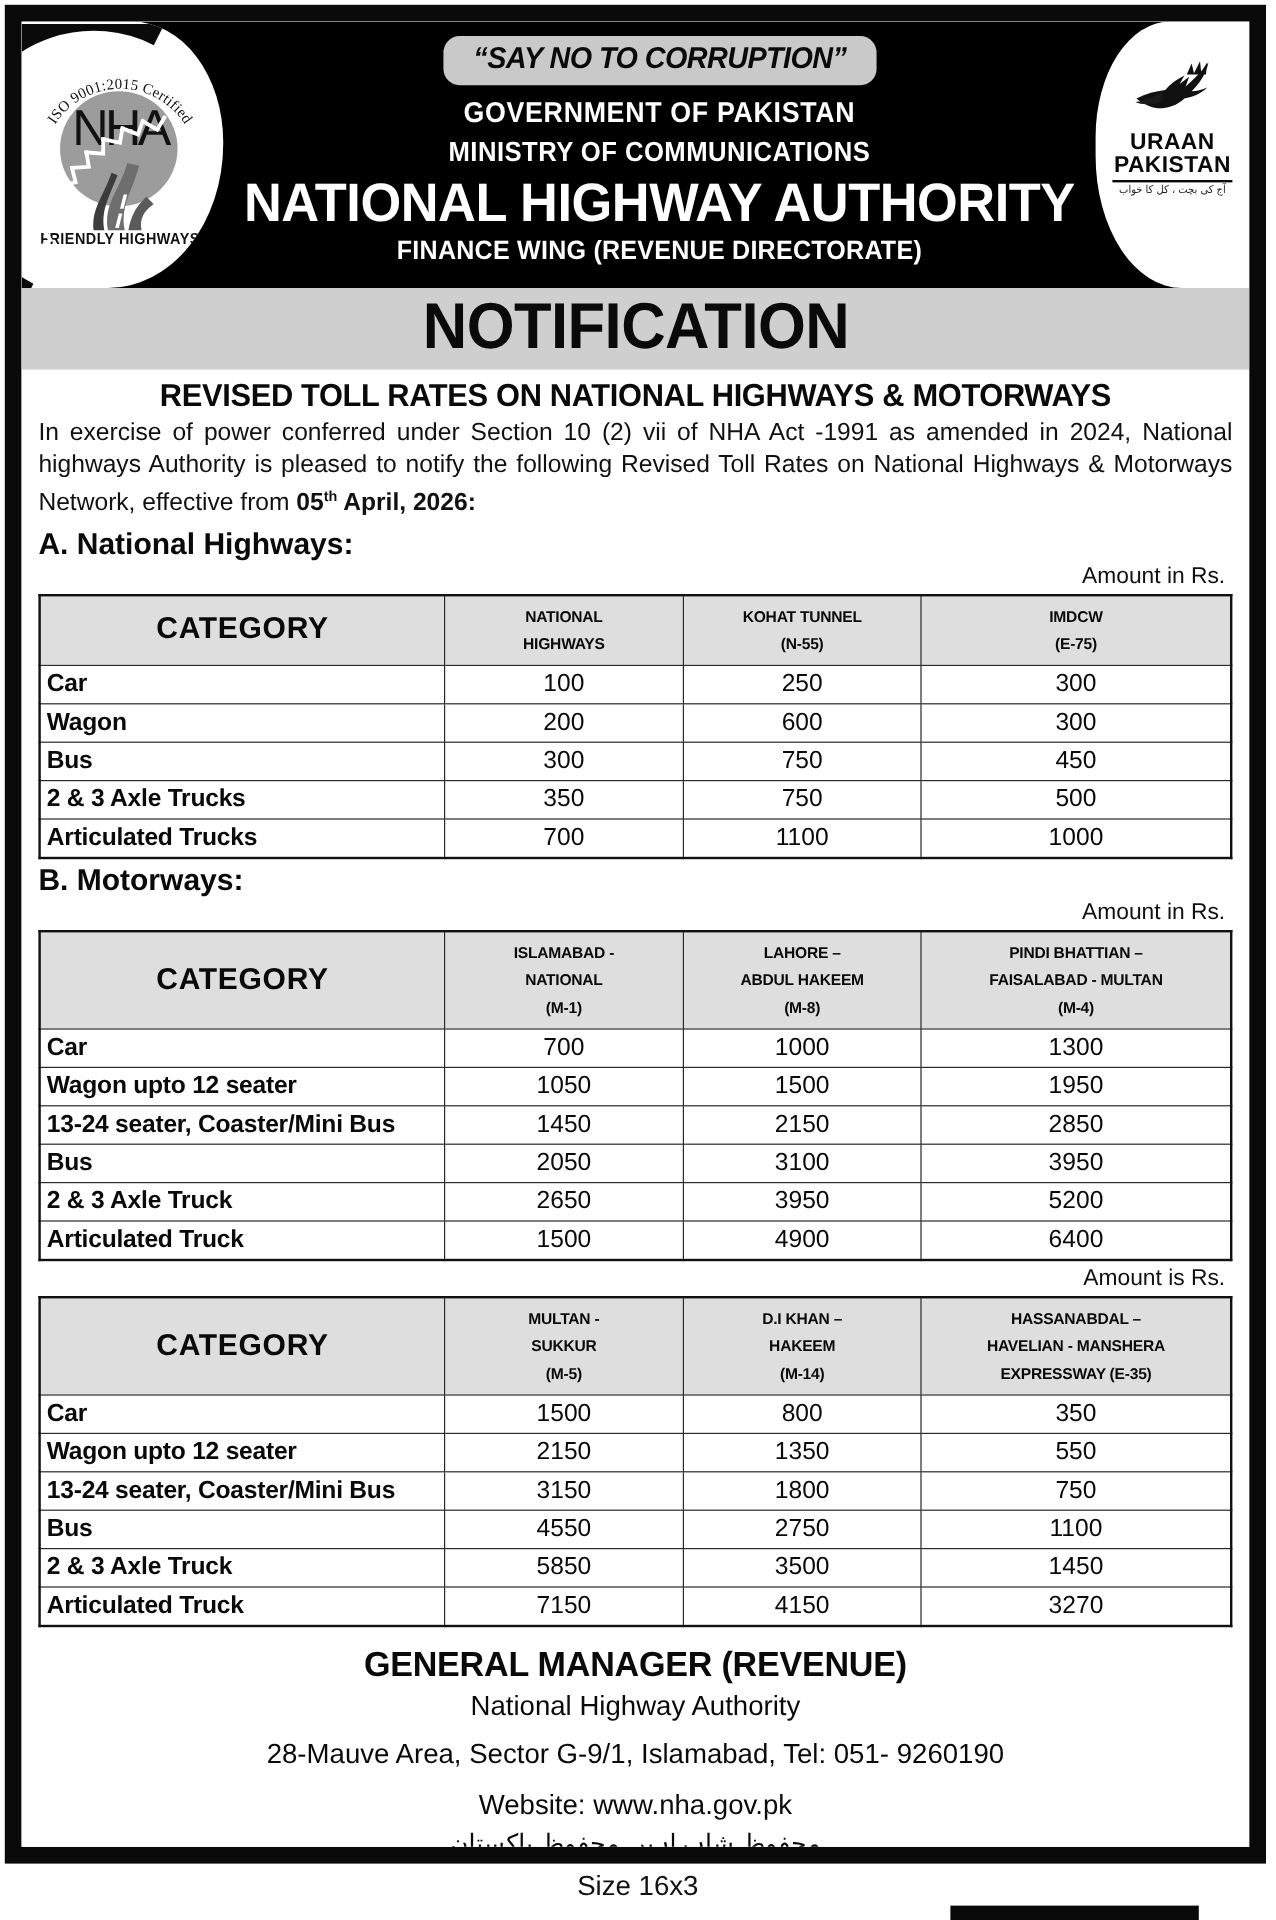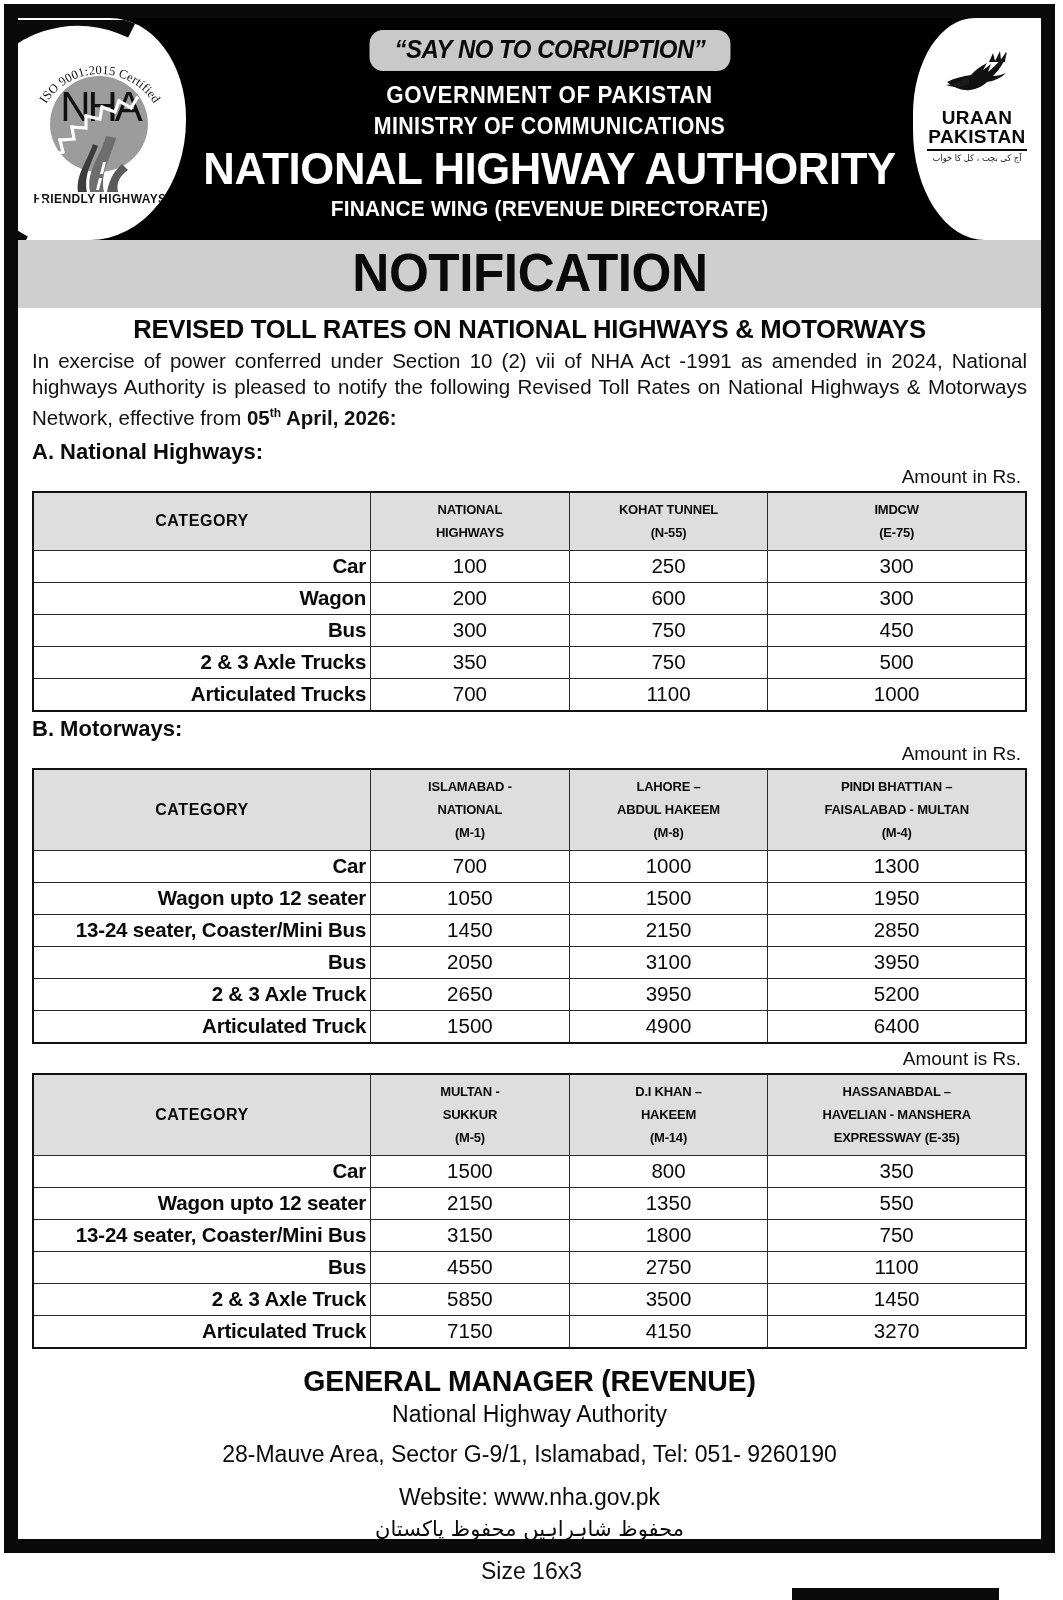--- a/index.html
+++ b/index.html
@@ -284,21 +284,21 @@
     line-height: 26px;
     color: #111;
     text-align: justify;
     margin: 0 0 8px 0;
   }
   .intro b { font-weight: bold; }
   .intro sup { font-size: 12px; }
 
   .sec-label {
     font-weight: bold;
-    font-size: 22px;
+    font-size: 25px;
     color: #0a0a0a;
     margin: 4px 0 1px 0;
   }
   .amount-note {
     text-align: right;
     font-size: 19px;
     color: #111;
     margin: 0 6px 3px 0;
   }
 
@@ -317,32 +317,32 @@
   table.toll thead th {
     background: #dedede;
     font-weight: bold;
     font-size: 13px;
     line-height: 23px;
     text-align: center;
     padding: 5px 2px 6px 2px;
     letter-spacing: -0.2px;
   }
   table.toll thead th.cat {
-    font-size: 16px;
+    font-size: 25px;
     letter-spacing: 0.6px;
   }
   table.toll tbody td {
     background: #ffffff;
     font-size: 20.5px;
     padding: 2px 4px 3px 4px;
     height: 26px;
   }
   table.toll tbody td.rowlabel {
     font-weight: bold;
-    text-align: right;
+    text-align: left;
     padding-left: 5px;
     letter-spacing: -0.2px;
   }
   table.toll tbody td.val {
     text-align: center;
   }
   col.c-cat { width: 34.0%; }
   col.c-a   { width: 20.0%; }
   col.c-b   { width: 20.0%; }
   col.c-c   { width: 26.0%; }

